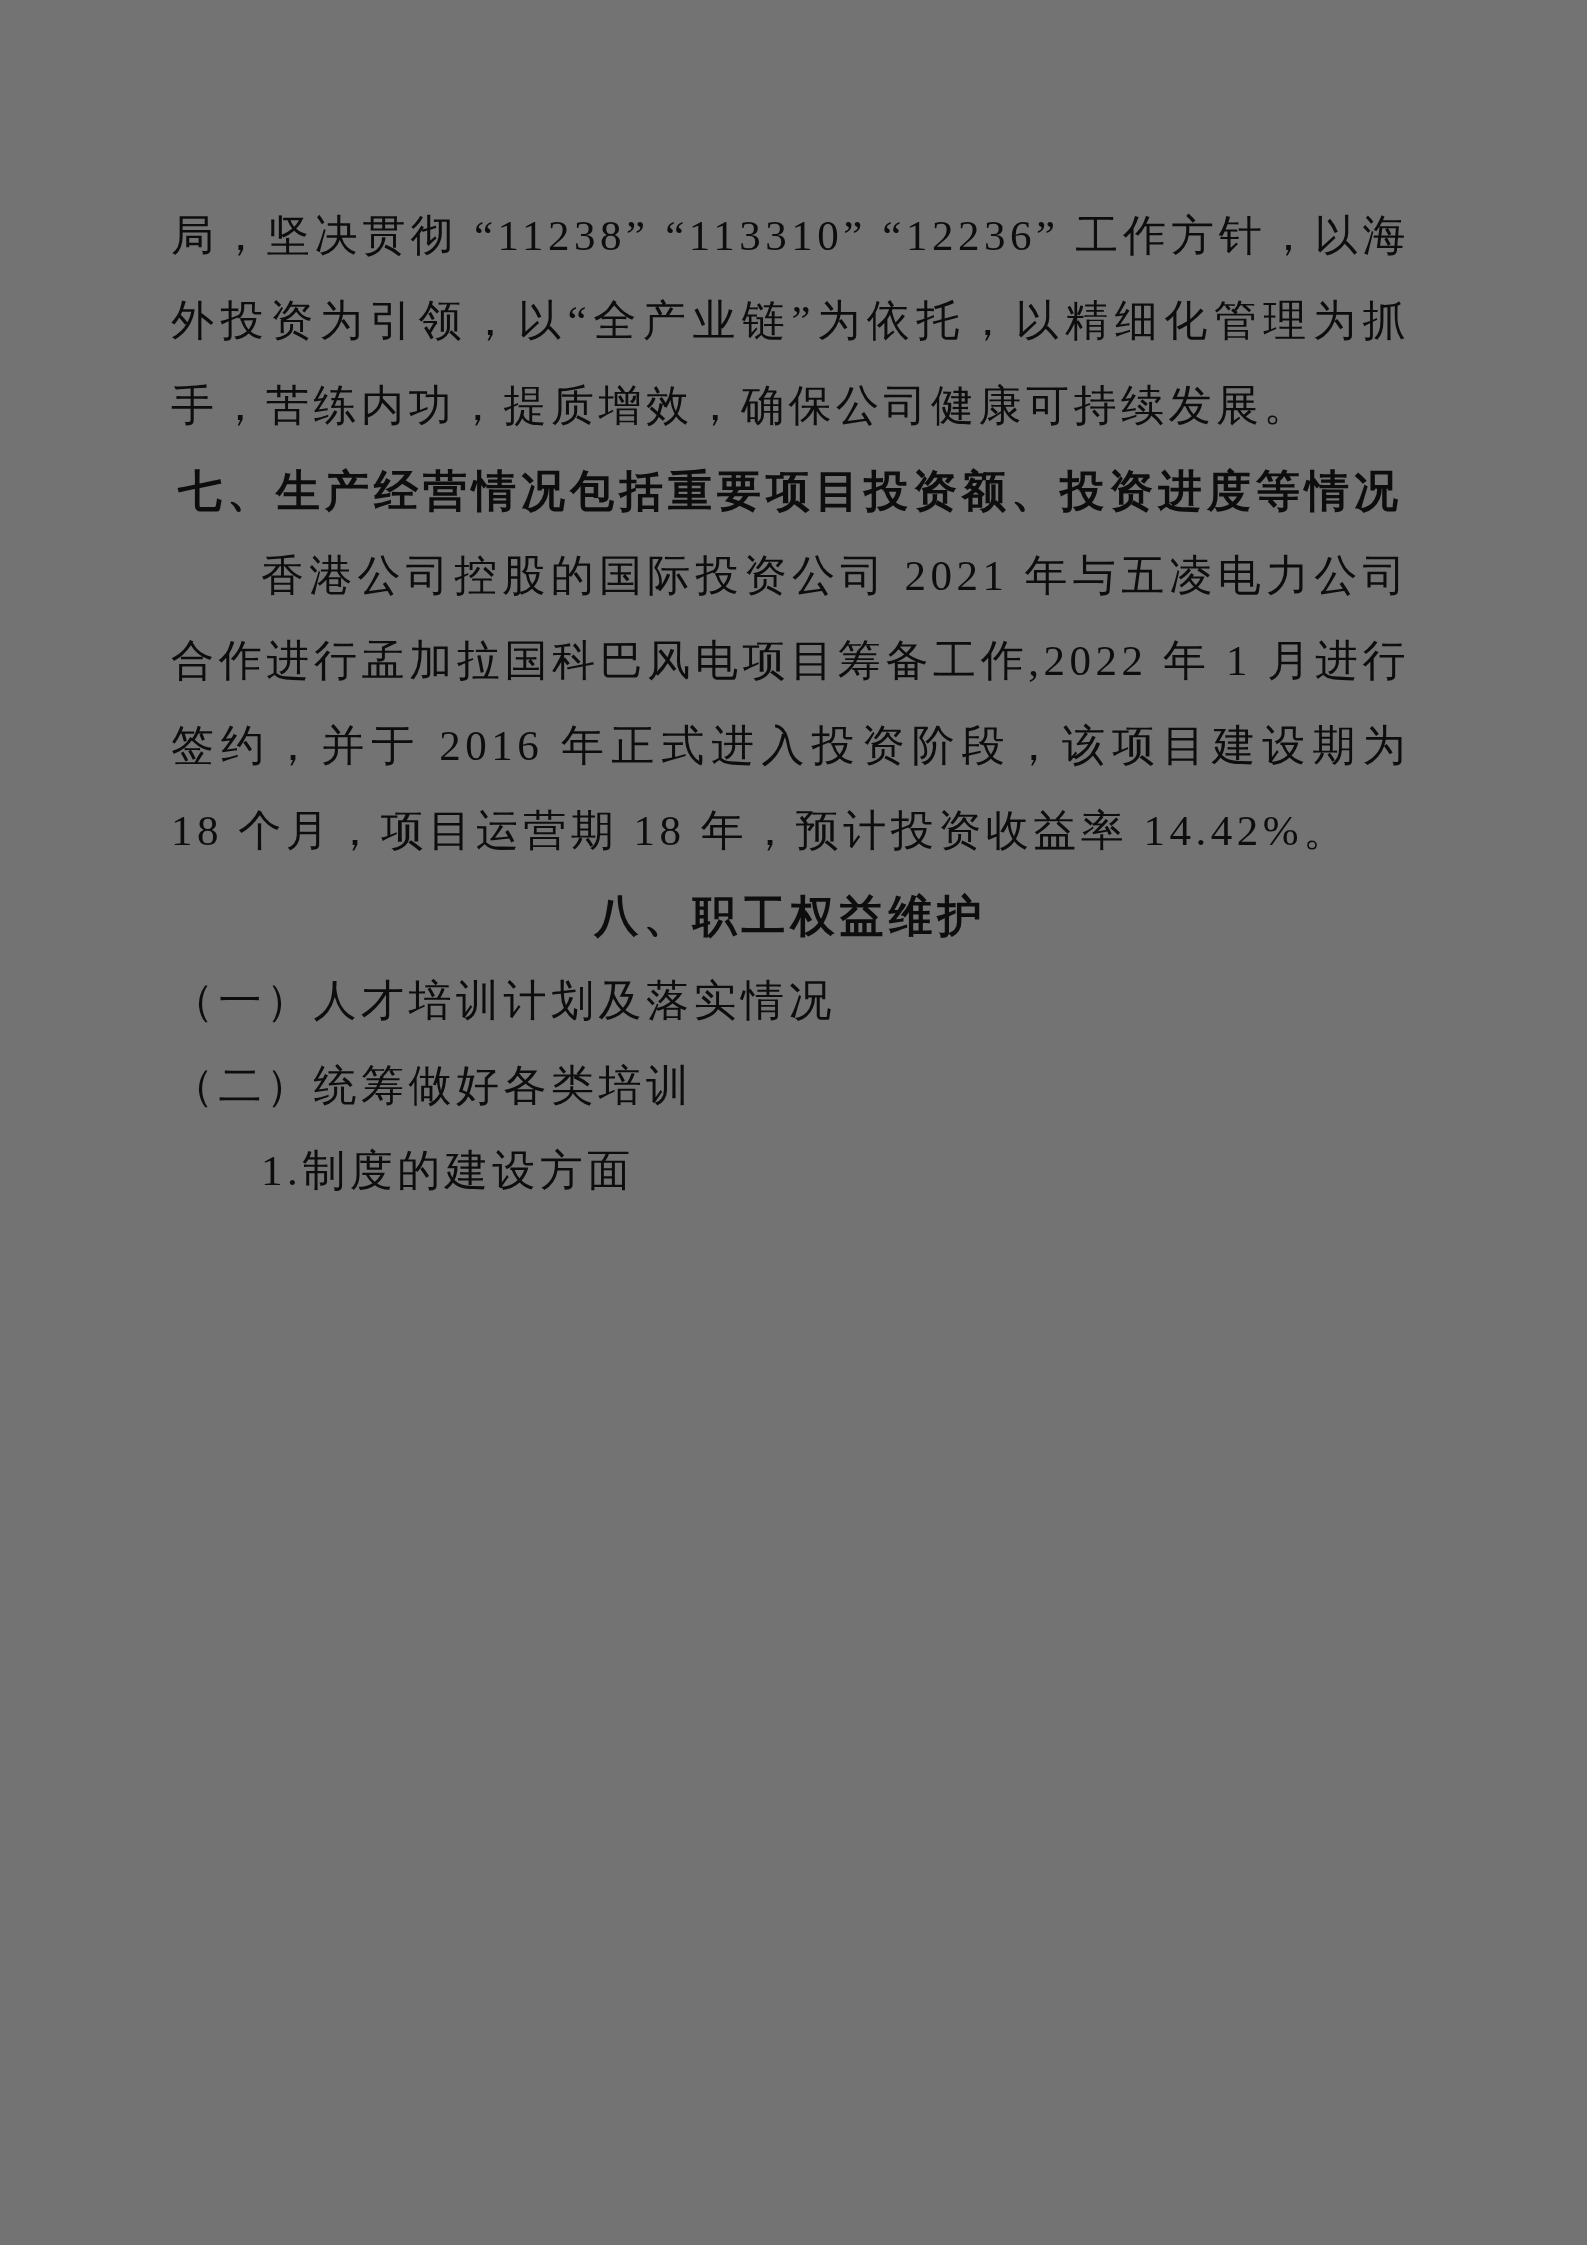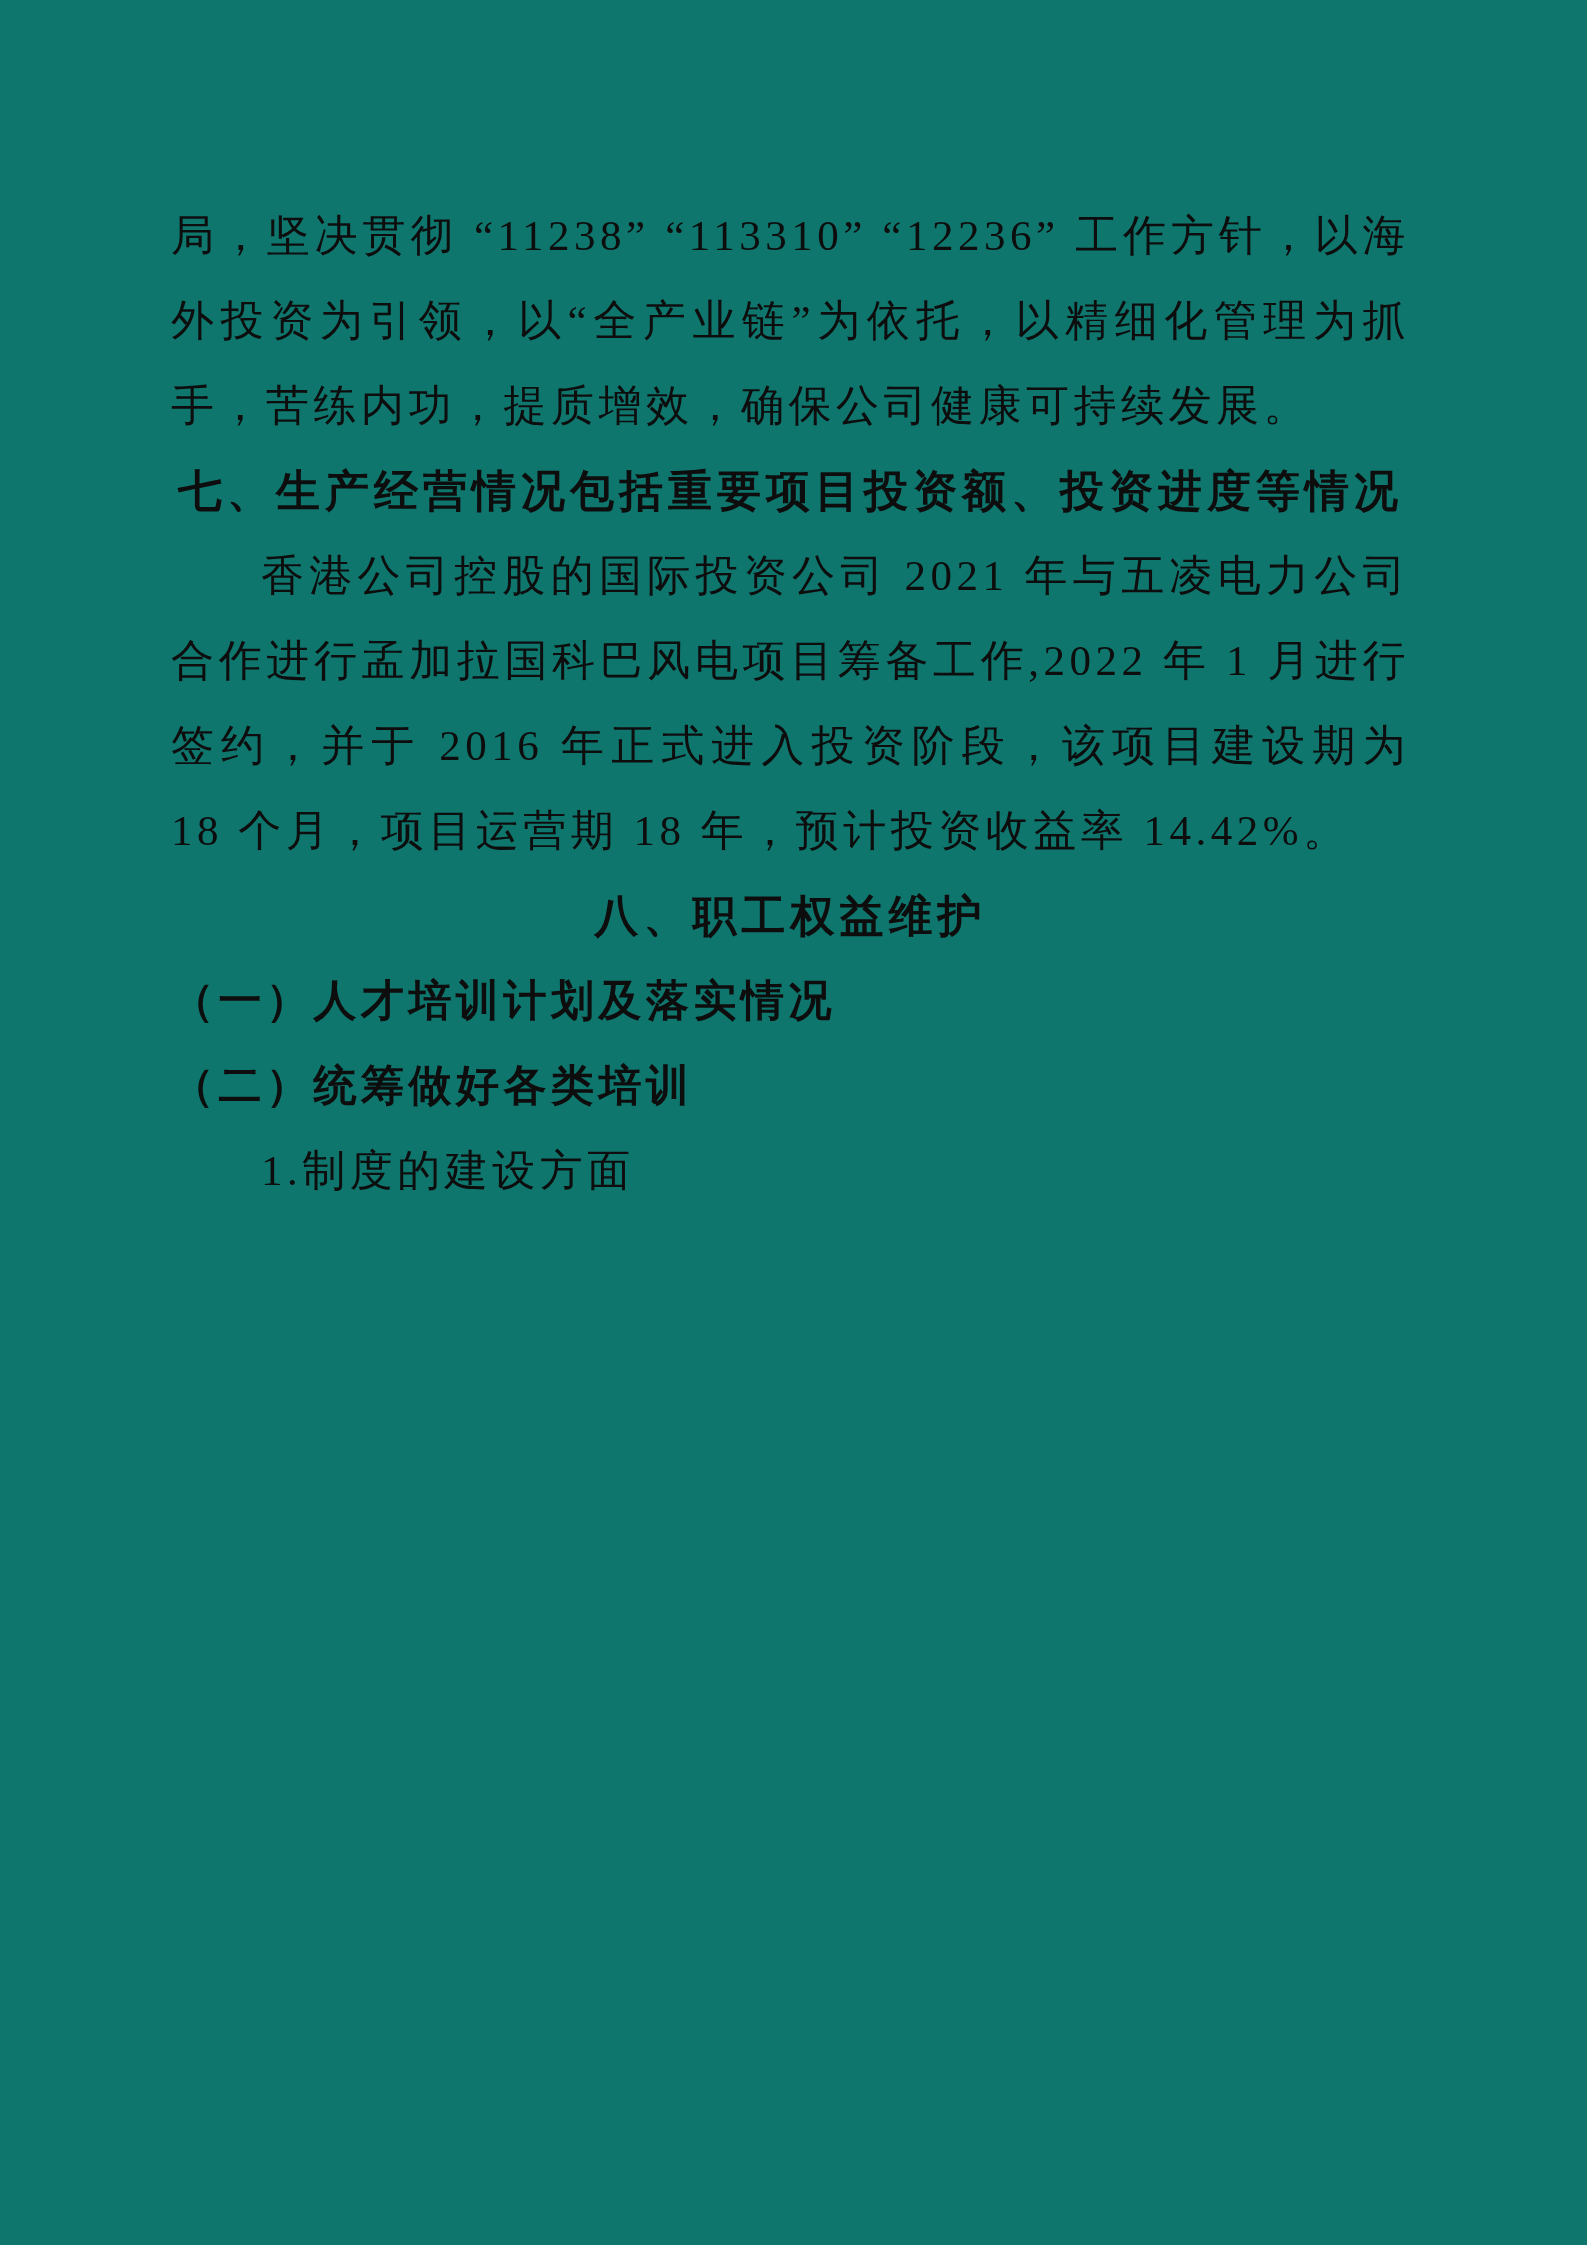--- a/index.html
+++ b/index.html
@@ -4,21 +4,21 @@
 <style>
   html, body {
     margin: 0;
     padding: 0;
     background: #ffffff;
   }
   .page {
     position: relative;
     width: 1587px;
     height: 2245px;
-    background: #0f766e;
+    background: #737373;
     box-sizing: border-box;
     padding: 193px 177px 0 171px;
     color: #0d0d0d;
     font-family: "Liberation Serif", "DejaVu Serif", serif;
     overflow: hidden;
   }
   .block {
     margin: 0;
     font-size: 43px;
     line-height: 85px;
@@ -31,21 +31,21 @@
   }
   .heading {
     font-family: "Liberation Sans", "DejaVu Sans", sans-serif;
     font-weight: 700;
     font-size: 44px;
     letter-spacing: 5px;
     text-align: center;
   }
   .subheading {
     font-family: "Liberation Serif", "DejaVu Serif", serif;
-    font-weight: 700;
+    font-weight: 400;
     text-align: left;
   }
 </style>
 </head>
 <body>
 
 <div class="page">
   <p class="block para">局，坚决贯彻 “11238” “113310” “12236” 工作方针，以海外投资为引领，以“全产业链”为依托，以精细化管理为抓手，苦练内功，提质增效，确保公司健康可持续发展。</p>
 
   <p class="block heading">七、生产经营情况包括重要项目投资额、投资进度等情况</p>

